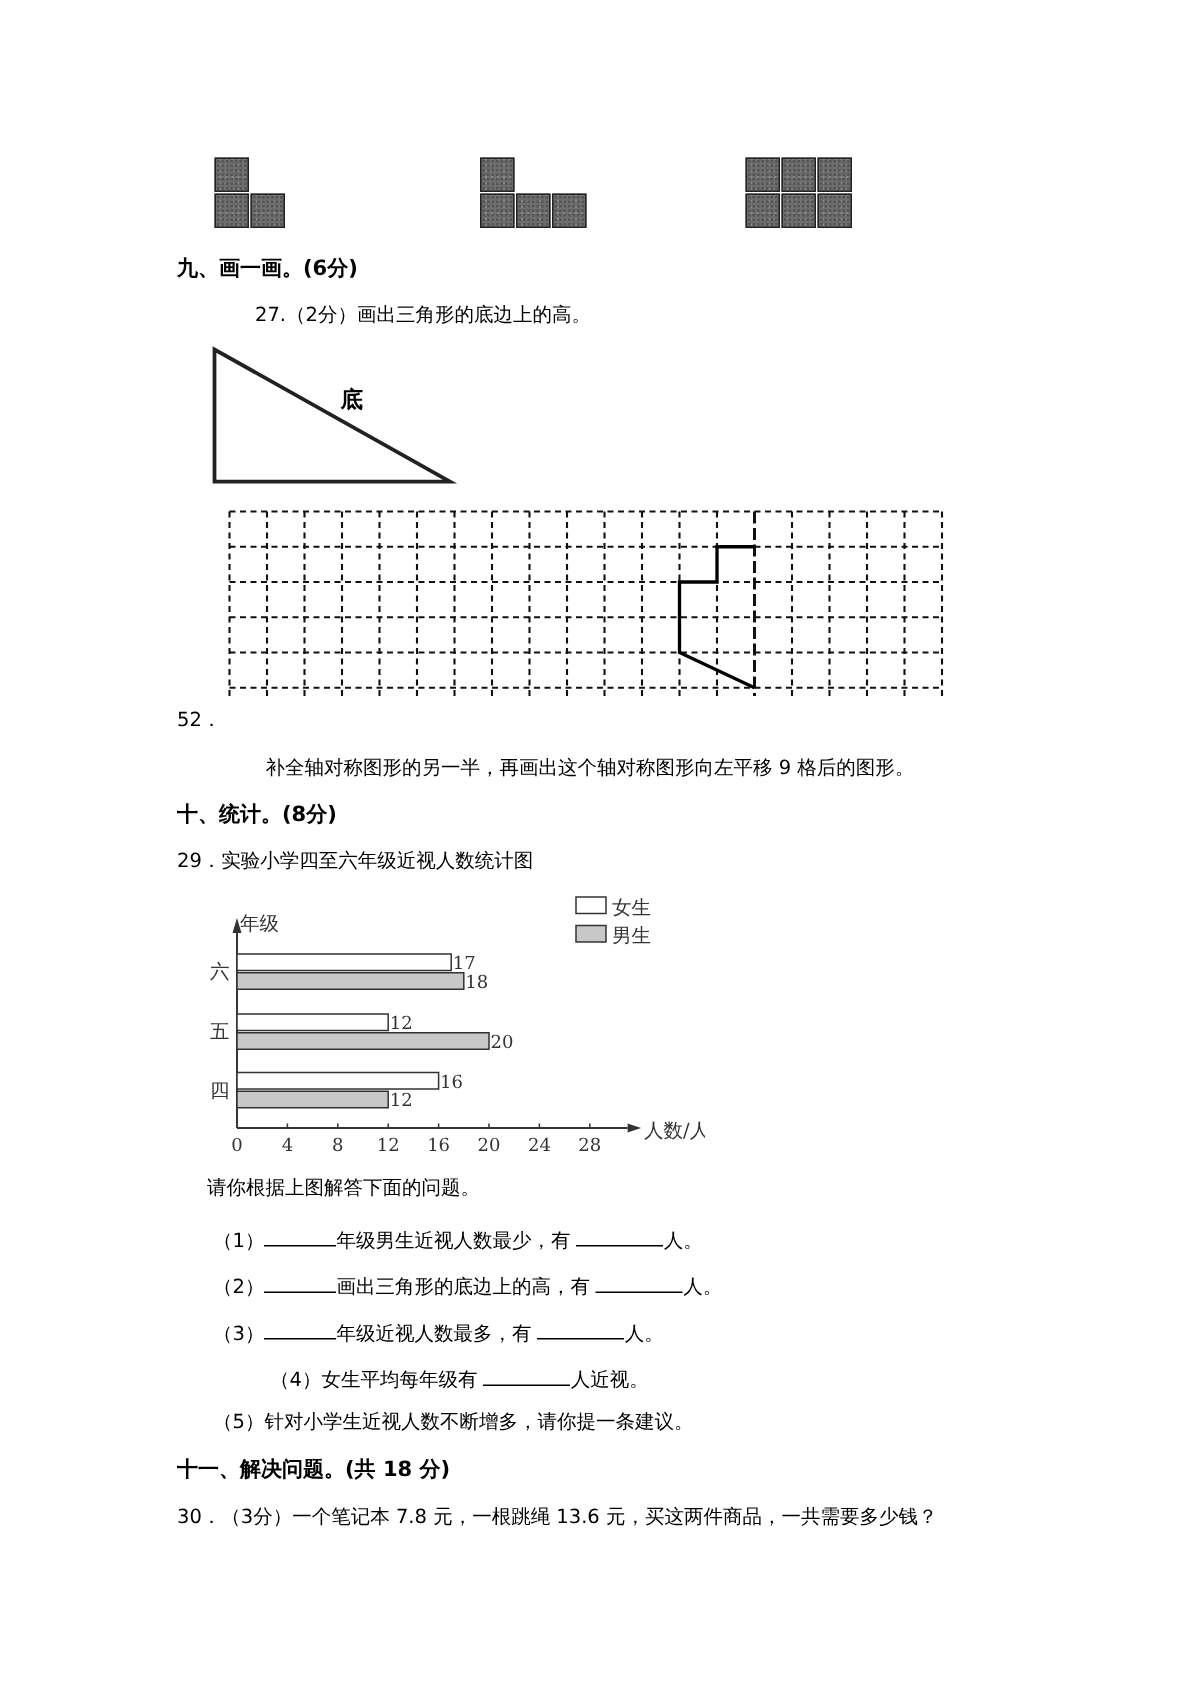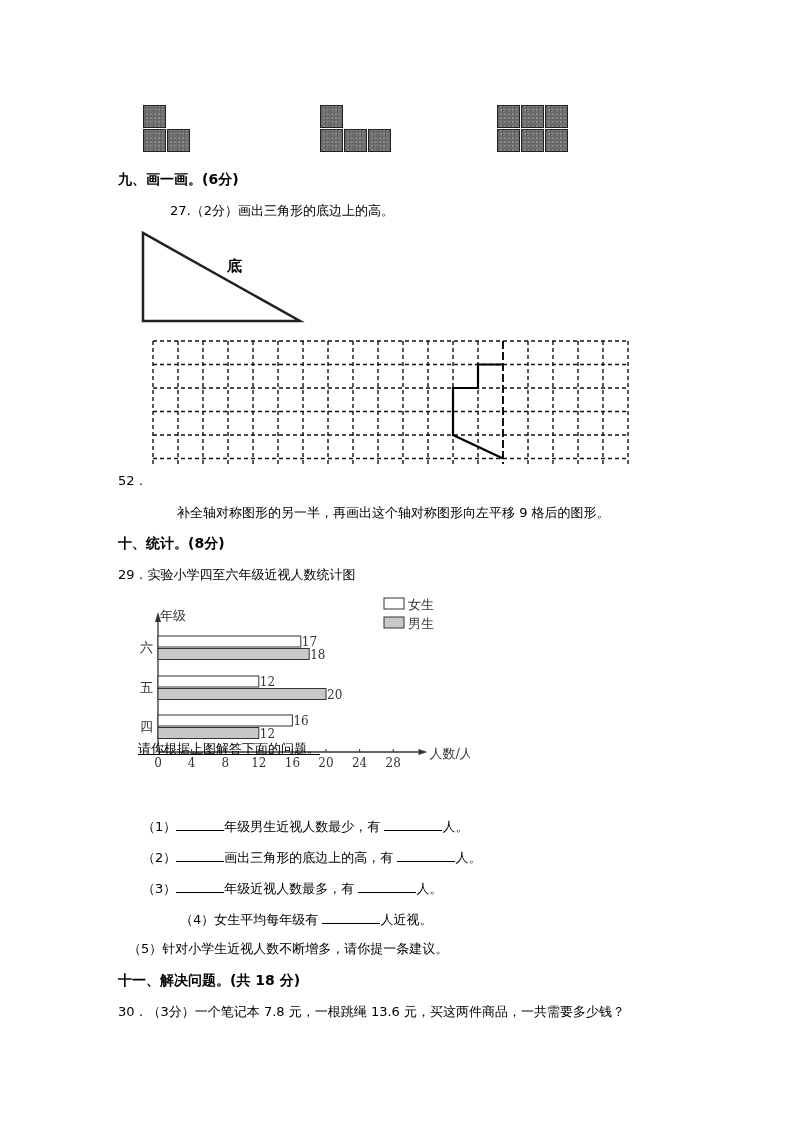--- a/index.html
+++ b/index.html
@@ -120,32 +120,32 @@
     <rect x="28" y="125" width="134.4" height="11" fill="#ffffff" stroke="#333" stroke-width="1"></rect>
     <text x="163.4" y="135" font-size="12" fill="#333">16</text>
     <rect x="28" y="137.5" width="100.80000000000001" height="11" fill="#c8c8c8" stroke="#333" stroke-width="1"></rect>
     <text x="129.8" y="147.5" font-size="12" fill="#333">12</text>
     <rect x="254" y="8" width="20" height="11" fill="#ffffff" stroke="#333"></rect>
     <text x="278" y="19" font-size="13" fill="#333">女生</text>
     <rect x="254" y="27" width="20" height="11" fill="#c8c8c8" stroke="#333"></rect>
     <text x="278" y="38" font-size="13" fill="#333">男生</text>
   </svg>
 
-<div class="abs txt" style="left:138px;top:741px;text-decoration:underline;">请你根据上图解答下面的问题。</div>
+<div class="abs txt" style="left:138px;top:785px;">请你根据上图解答下面的问题。</div>
 
 <div class="abs txt" style="left:142px;top:817px;">
   <span>（1）</span><span class="blank" style="width:48px;"></span><span>年级男生近视人数最少，有</span>&nbsp;<span class="blank" style="width:58px;"></span><span>人。</span>
 </div>
 <div class="abs txt" style="left:142px;top:848px;">
   <span>（2）</span><span class="blank" style="width:48px;"></span><span>画出三角形的底边上的高，有</span>&nbsp;<span class="blank" style="width:58px;"></span><span>人。</span>
 </div>
 <div class="abs txt" style="left:142px;top:879px;text-align:right;">
   <span>（3）</span><span class="blank" style="width:48px;"></span><span>年级近视人数最多，有</span>&nbsp;<span class="blank" style="width:58px;"></span><span>人。</span>
 </div>
 <div class="abs txt" style="left:142px;top:910px;margin-left:38px;">
   <span>（4）</span><span>女生平均每年级有</span>&nbsp;<span class="blank" style="width:58px;"></span><span>人近视。</span>
 </div>
-<div class="abs txt" style="left:128px;top:941px;text-align:center;">
+<div class="abs txt" style="left:142px;top:941px;text-align:center;">
   <span>（5）</span><span>针对小学生近视人数不断增多，请你提一条建议。</span>
 </div>
 
 <div class="abs txt bold" style="left:118px;top:972px;">十一、解决问题。(共 18 分)</div>
 <div class="abs txt" style="left:118px;top:1004px;">30．（3分）一个笔记本 7.8 元，一根跳绳 13.6 元，买这两件商品，一共需要多少钱？</div>
 
 </body></html>

